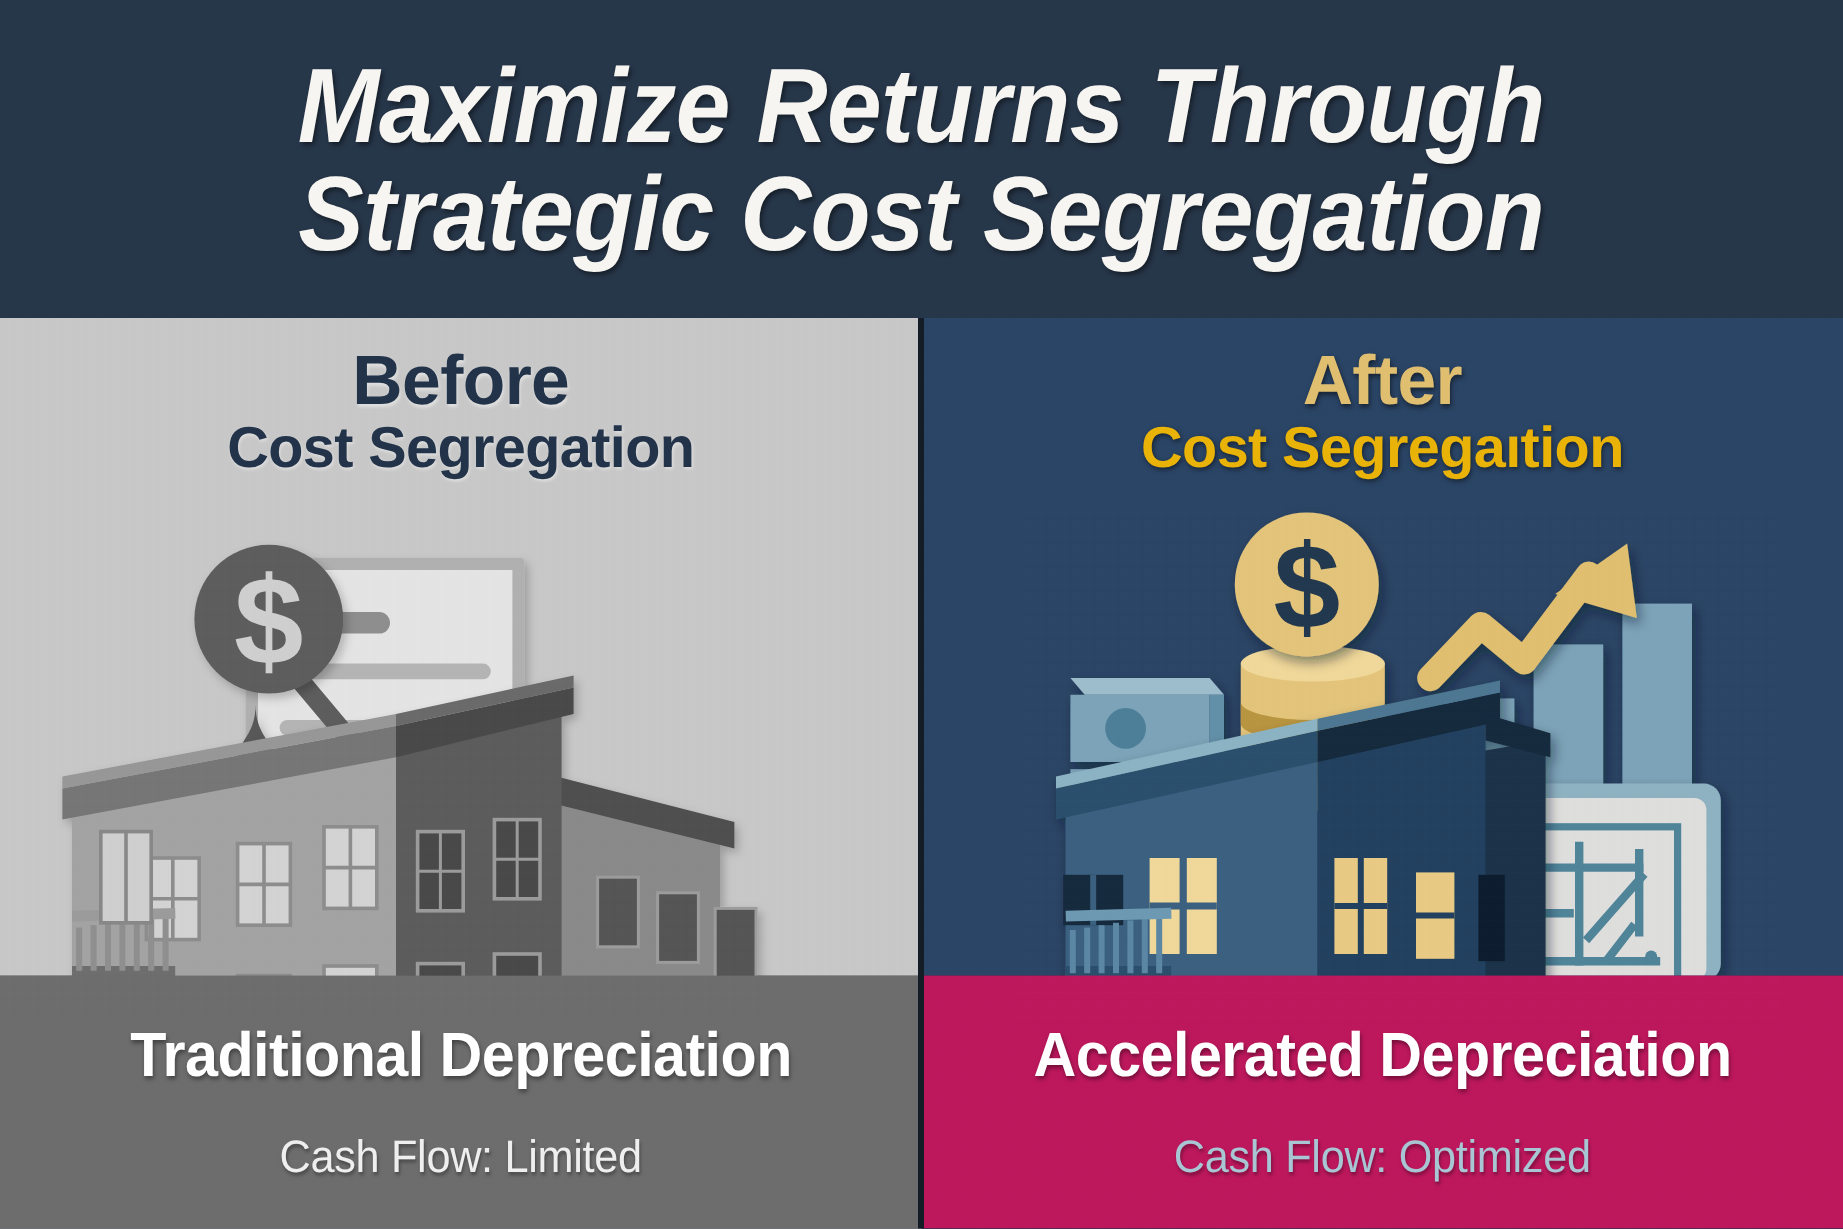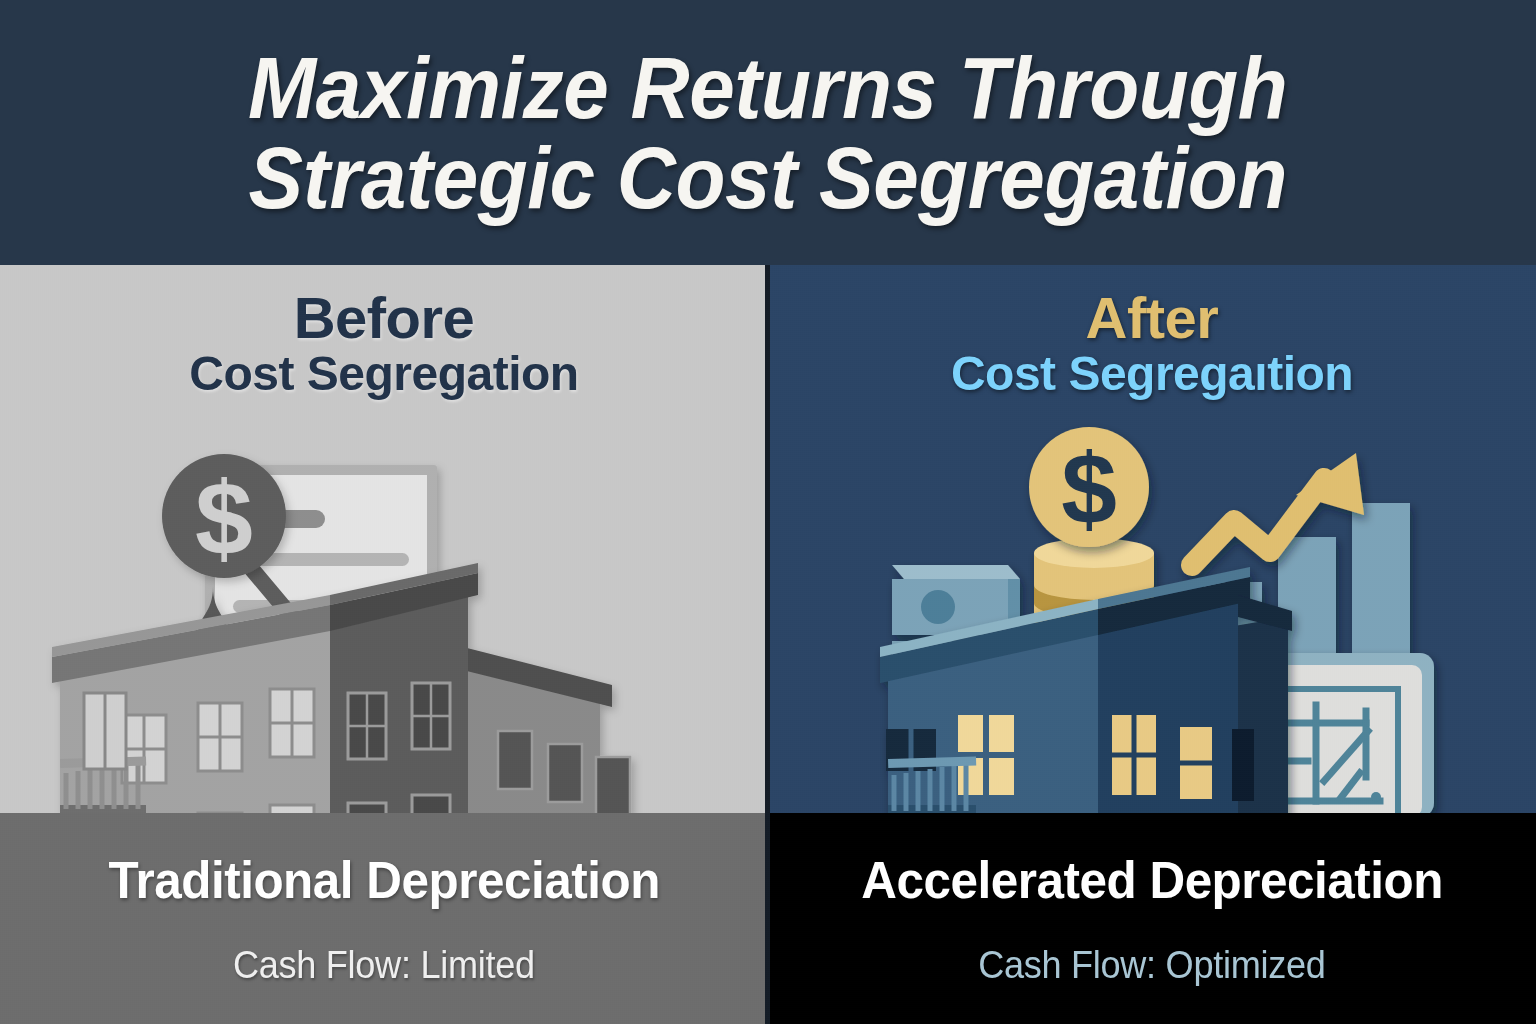--- a/index.html
+++ b/index.html
@@ -55,31 +55,31 @@
     display:block;font-size:58px;font-weight:700;line-height:1.06;
     letter-spacing:-.5px;
   }
   .ph-sub{
     display:block;font-size:48px;font-weight:700;line-height:1.08;
     letter-spacing:-.5px;
   }
   .panel-left .ph-kicker{color:#22334a;text-shadow:1px 2px 3px rgba(255,255,255,.45);}
   .panel-left .ph-sub{color:#22334a;text-shadow:1px 2px 3px rgba(255,255,255,.45);}
   .panel-right .ph-kicker{color:#e0bf70;text-shadow:1px 2px 4px rgba(0,0,0,.5);}
-  .panel-right .ph-sub{color:#7dd3fc;text-shadow:1px 2px 4px rgba(0,0,0,.5);}
+  .panel-right .ph-sub{color:#eab308;text-shadow:1px 2px 4px rgba(0,0,0,.5);}
 
   
   .caption{
     position:absolute;left:0;bottom:0;width:768px;height:211px;z-index:40;
     display:flex;flex-direction:column;align-items:center;justify-content:center;
     gap:34px;
     margin-top:44px;
   }
   .caption-left{background:#6d6d6d;}
-  .caption-right{background:#000000;}
+  .caption-right{background:#be185d;}
   .cap-title{font-size:52px;font-weight:700;letter-spacing:-.5px;
     transform:scaleX(.95);text-shadow:1px 2px 4px rgba(0,0,0,.4);}
   .cap-sub{font-size:38px;font-weight:400;letter-spacing:-.3px;
     transform:scaleX(.95);text-shadow:1px 2px 3px rgba(0,0,0,.35);}
   .caption-left .cap-title{color:#ffffff;}
   .caption-left .cap-sub{color:#efefef;}
   .caption-right .cap-title{color:#ffffff;}
   .caption-right .cap-sub{color:#a9c6d4;}
 
   

